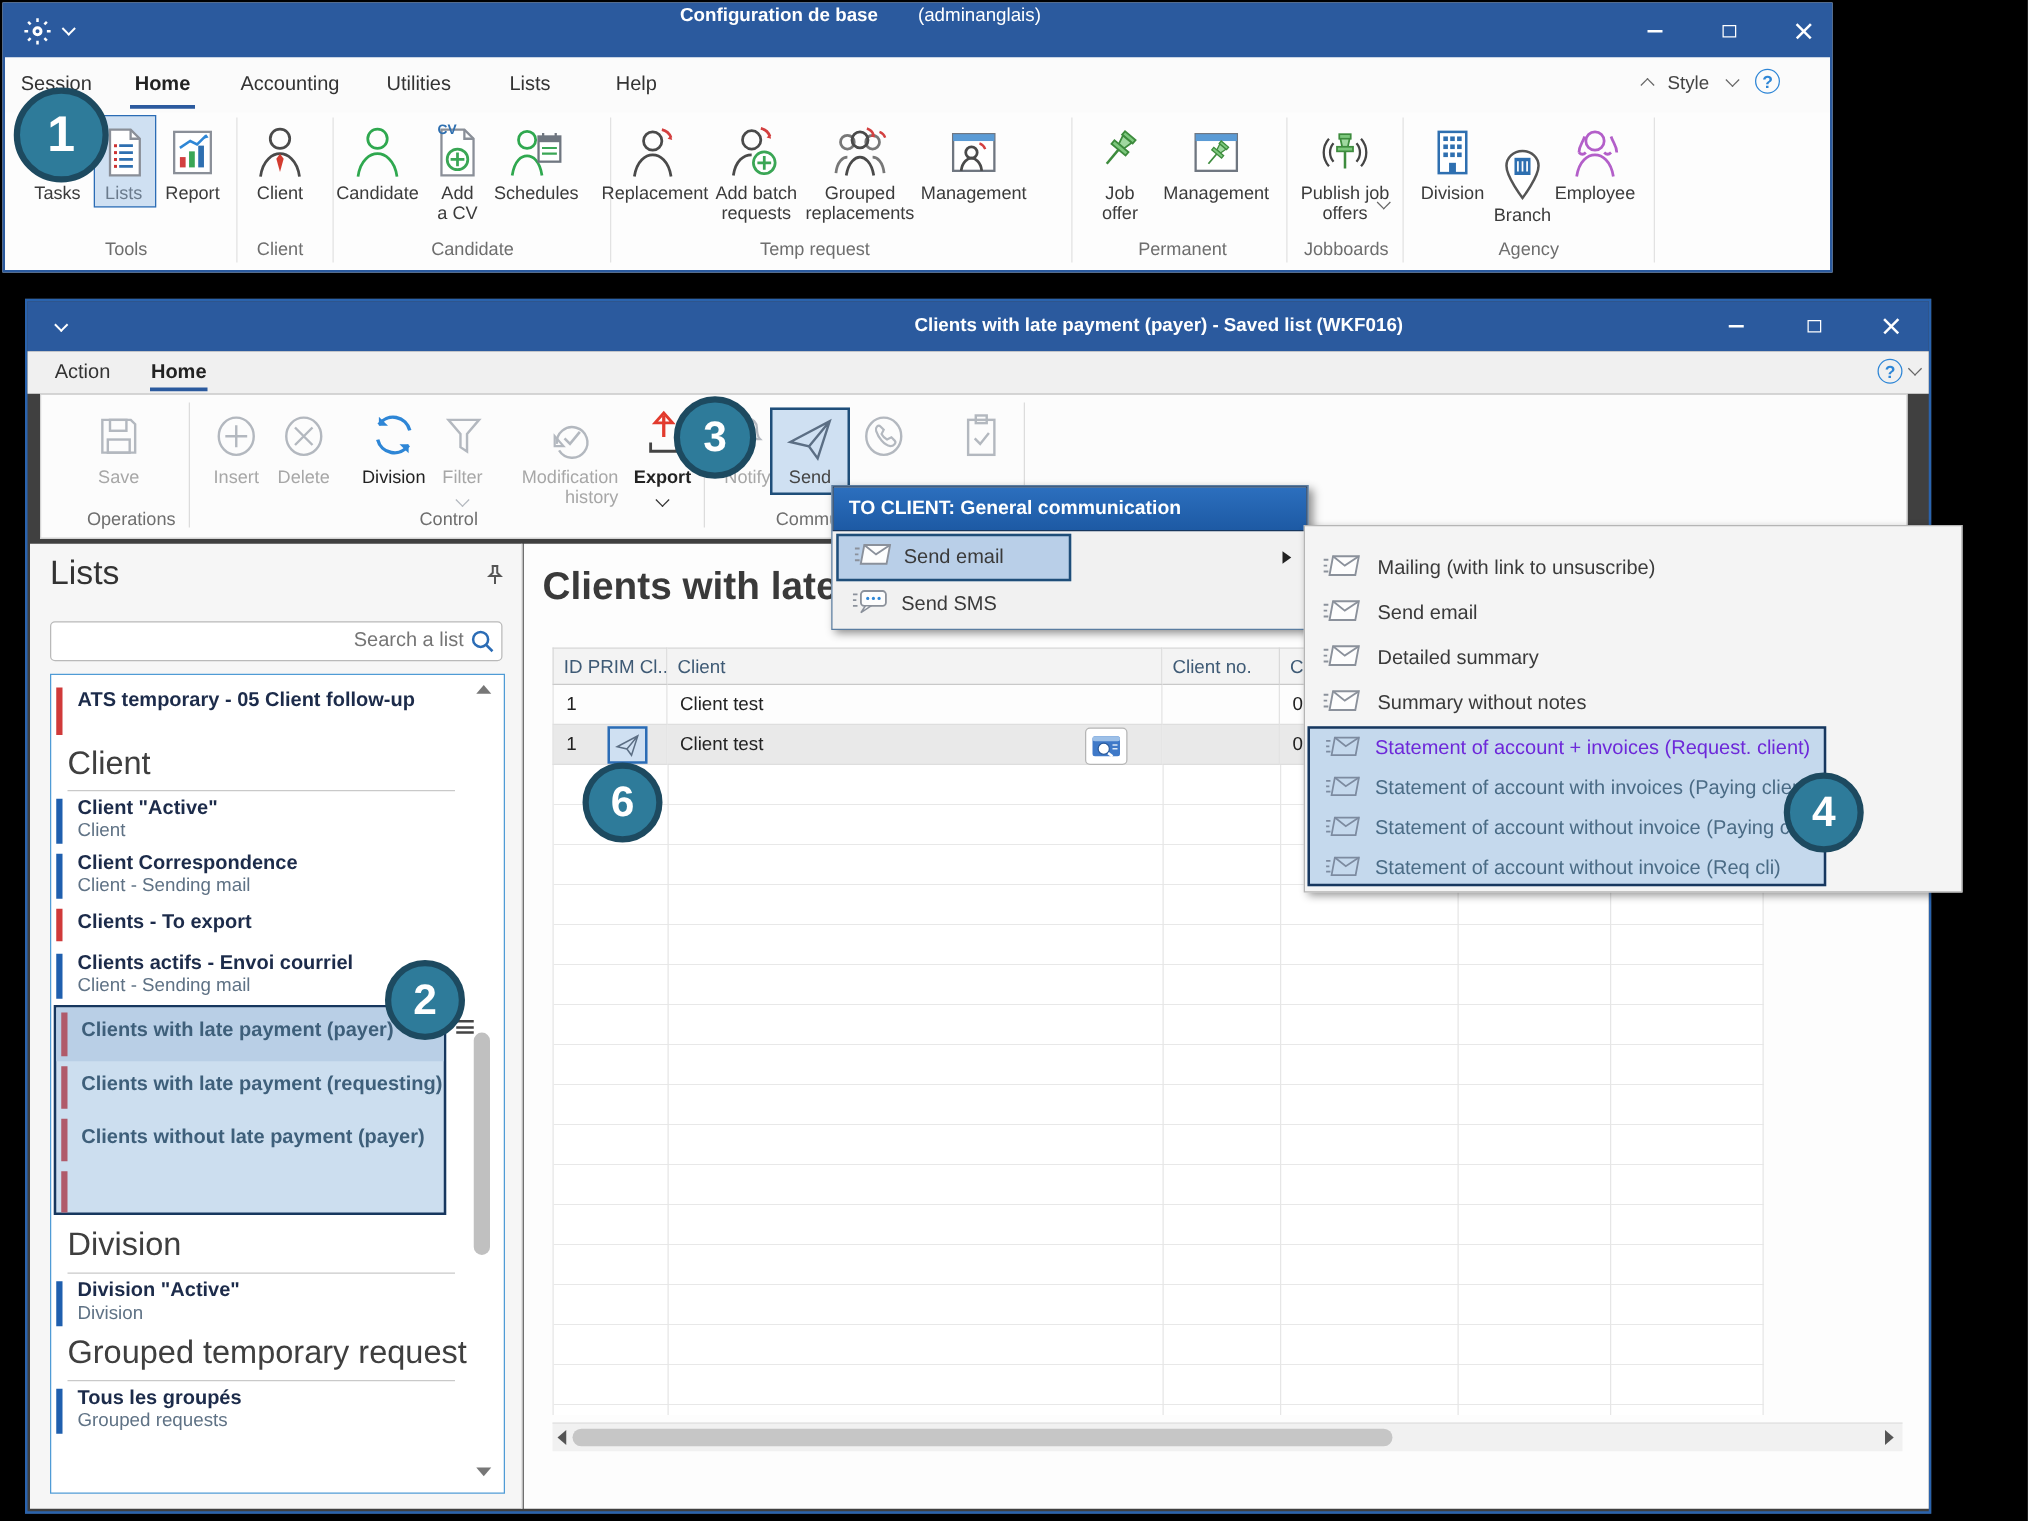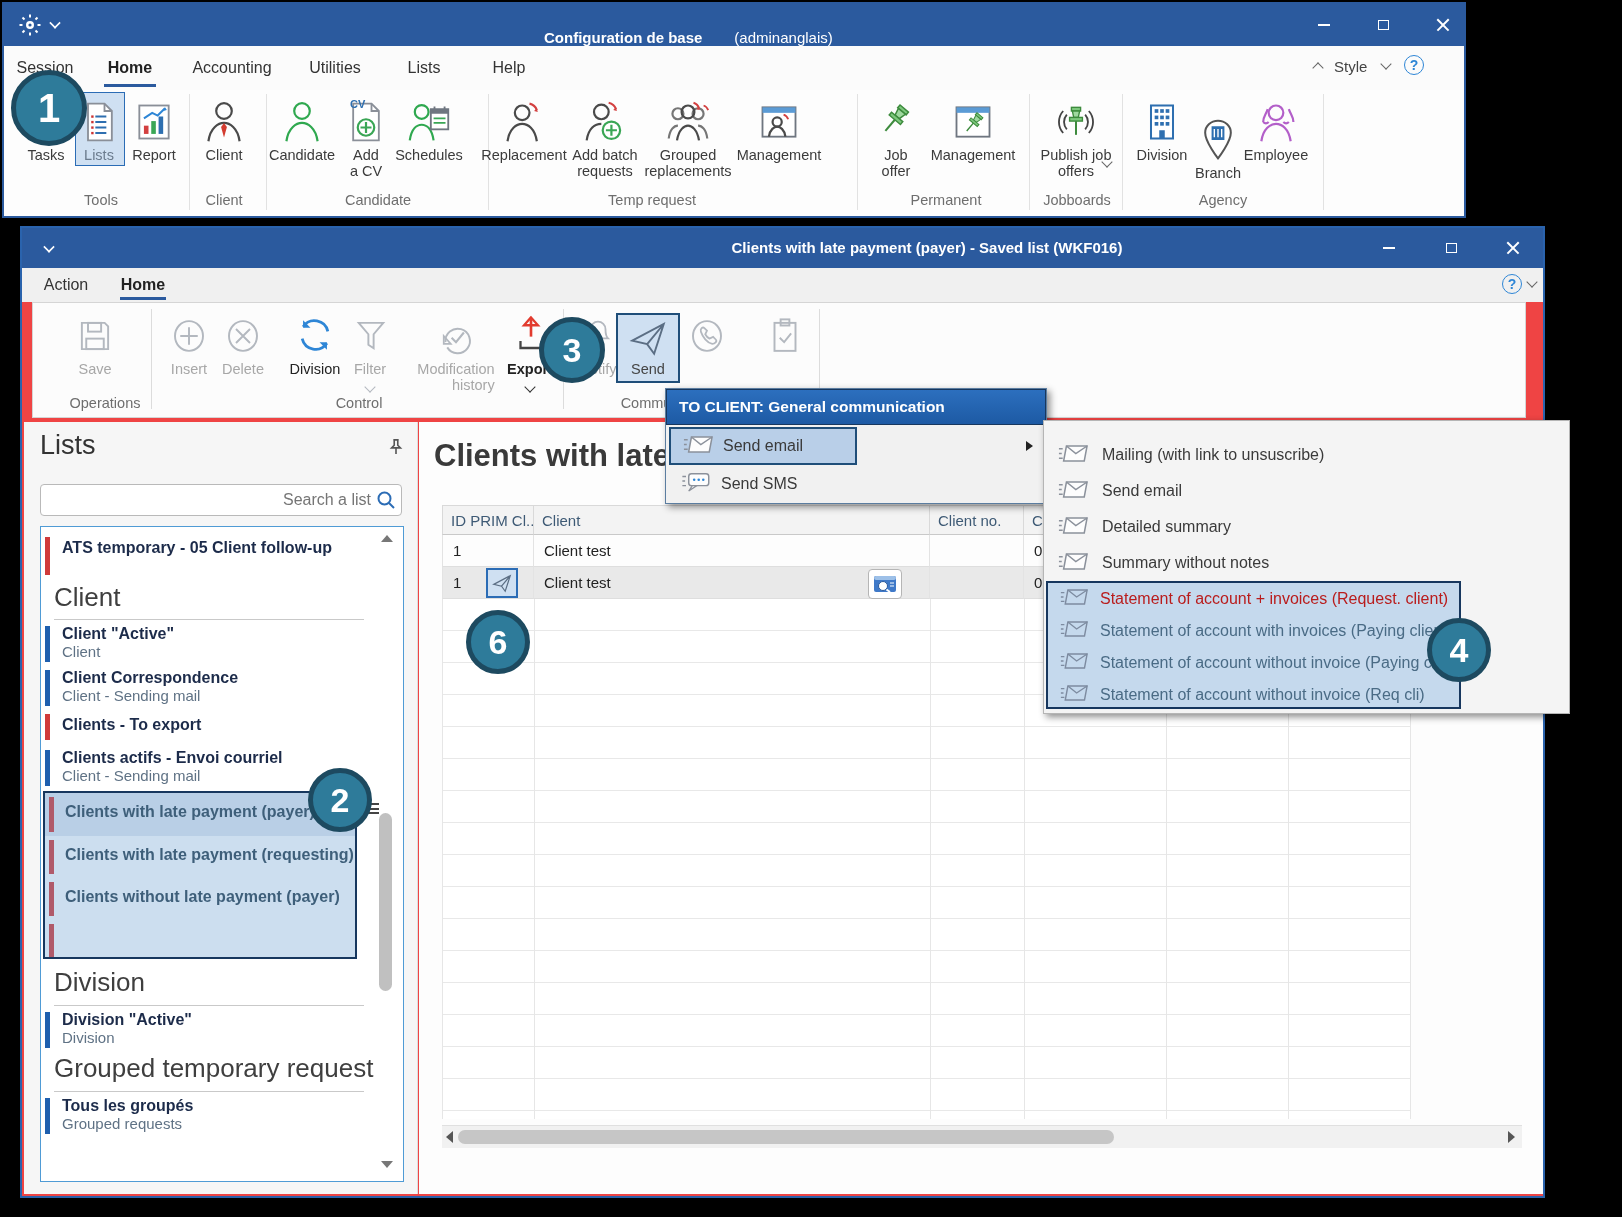--- a/index.html
+++ b/index.html
@@ -84,21 +84,21 @@
             <line x1="1.5" y1="12" x2="4.5" y2="12"></line>
             <line x1="19.5" y1="12" x2="22.5" y2="12"></line>
             <line x1="4.5" y1="4.5" x2="6.5" y2="6.5"></line>
             <line x1="17.5" y1="17.5" x2="19.5" y2="19.5"></line>
             <line x1="4.5" y1="19.5" x2="6.5" y2="17.5"></line>
             <line x1="17.5" y1="6.5" x2="19.5" y2="4.5"></line>
           </g>
         </svg>
     </span>
     <span class="abs chev-w" style="left:46px;top:14px;transform:rotate(45deg) scale(.8)"></span>
-    <div class="abs" style="left:540px;top:0;height:42px;display:flex;align-items:flex-end;gap:32px">
+    <div class="abs" style="left:540px;top:0;height:42px;display:flex;align-items:flex-start;gap:32px">
       <span class="tbar-title" style="font-weight:600">Configuration de base</span>
       <span class="tbar-title" style="font-weight:normal">(adminanglais)</span>
     </div>
     <div class="winbtn" style="left:1297px;height:42px">
         <span class="min-g"></span>
       </div>
     <div class="winbtn" style="left:1356px;height:42px">
         <span class="max-g"></span>
       </div>
     <div class="winbtn" style="left:1416px;height:42px">
@@ -381,21 +381,21 @@
     <div class="rgroup" style="left:97px;top:102px">Tools</div>
     <div class="rgroup" style="left:220px;top:102px">Client</div>
     <div class="rgroup" style="left:374px;top:102px">Candidate</div>
     <div class="rgroup" style="left:648px;top:102px">Temp request</div>
     <div class="rgroup" style="left:942px;top:102px">Permanent</div>
     <div class="rgroup" style="left:1073px;top:102px">Jobboards</div>
     <div class="rgroup" style="left:1219px;top:102px">Agency</div>
   </div>
 </div>
 
-<div class="win" style="left:20px;top:226px;width:1525px;height:972px;background:#ef4444;border-color:#2a63ad">
+<div class="win" style="left:20px;top:239px;width:1525px;height:972px;background:#404040;border-color:#2a63ad">
   <div class="tbar">
     <span class="abs chev-w" style="left:22px;top:14px;transform:rotate(45deg) scale(.8)"></span>
     <span class="abs tbar-title" style="left:905px;top:11px;transform:translateX(-50%)">Clients with late payment (payer) - Saved list (WKF016)</span>
     <div class="winbtn" style="left:1344px">
         <span class="min-g"></span>
       </div>
     <div class="winbtn" style="left:1406px">
         <span class="max-g"></span>
       </div>
     <div class="winbtn" style="left:1468px">
@@ -724,21 +724,21 @@
   </div>
   <div class="mitem" style="left:0;top:124px;width:100%;height:36px">
     <span style="margin:0 14px 0 14px"><svg width="30" height="19" viewBox="0 0 32 20">
           <path d="M1 5h4M1 10h3M1 15h4" stroke="#8b919b" stroke-width="1.6"></path>
           <polygon points="9,2 31,2 28,18 6,18" fill="#fdfdfd" stroke="#8b919b" stroke-width="1.6"></polygon>
           <path d="M9 2l10 8L31 2" fill="none" stroke="#8b919b" stroke-width="1.6"></path>
         </svg></span>
     <span>Summary without notes</span>
   </div>
   <div class="hlblk" style="left:2px;top:160px;width:415px;height:128px">
-    <div class="mitem" style="left:0;top:0;width:100%;height:32px;color:#b91c1c">
+    <div class="mitem" style="left:0;top:0;width:100%;height:32px;color:#6d28d9">
       <span style="margin:0 12px 0 12px"><svg width="28" height="18" viewBox="0 0 32 20">
             <path d="M1 5h4M1 10h3M1 15h4" stroke="#7d8ba0" stroke-width="1.6"></path>
             <polygon points="9,2 31,2 28,18 6,18" fill="none" stroke="#7d8ba0" stroke-width="1.6"></polygon>
             <path d="M9 2l10 8L31 2" fill="none" stroke="#7d8ba0" stroke-width="1.6"></path>
           </svg></span>
       <span>Statement of account +  invoices (Request. client)</span>
     </div>
     <div class="mitem" style="left:0;top:32px;width:100%;height:32px;color:#4a6b85">
       <span style="margin:0 12px 0 12px"><svg width="28" height="18" viewBox="0 0 32 20">
             <path d="M1 5h4M1 10h3M1 15h4" stroke="#7d8ba0" stroke-width="1.6"></path>

